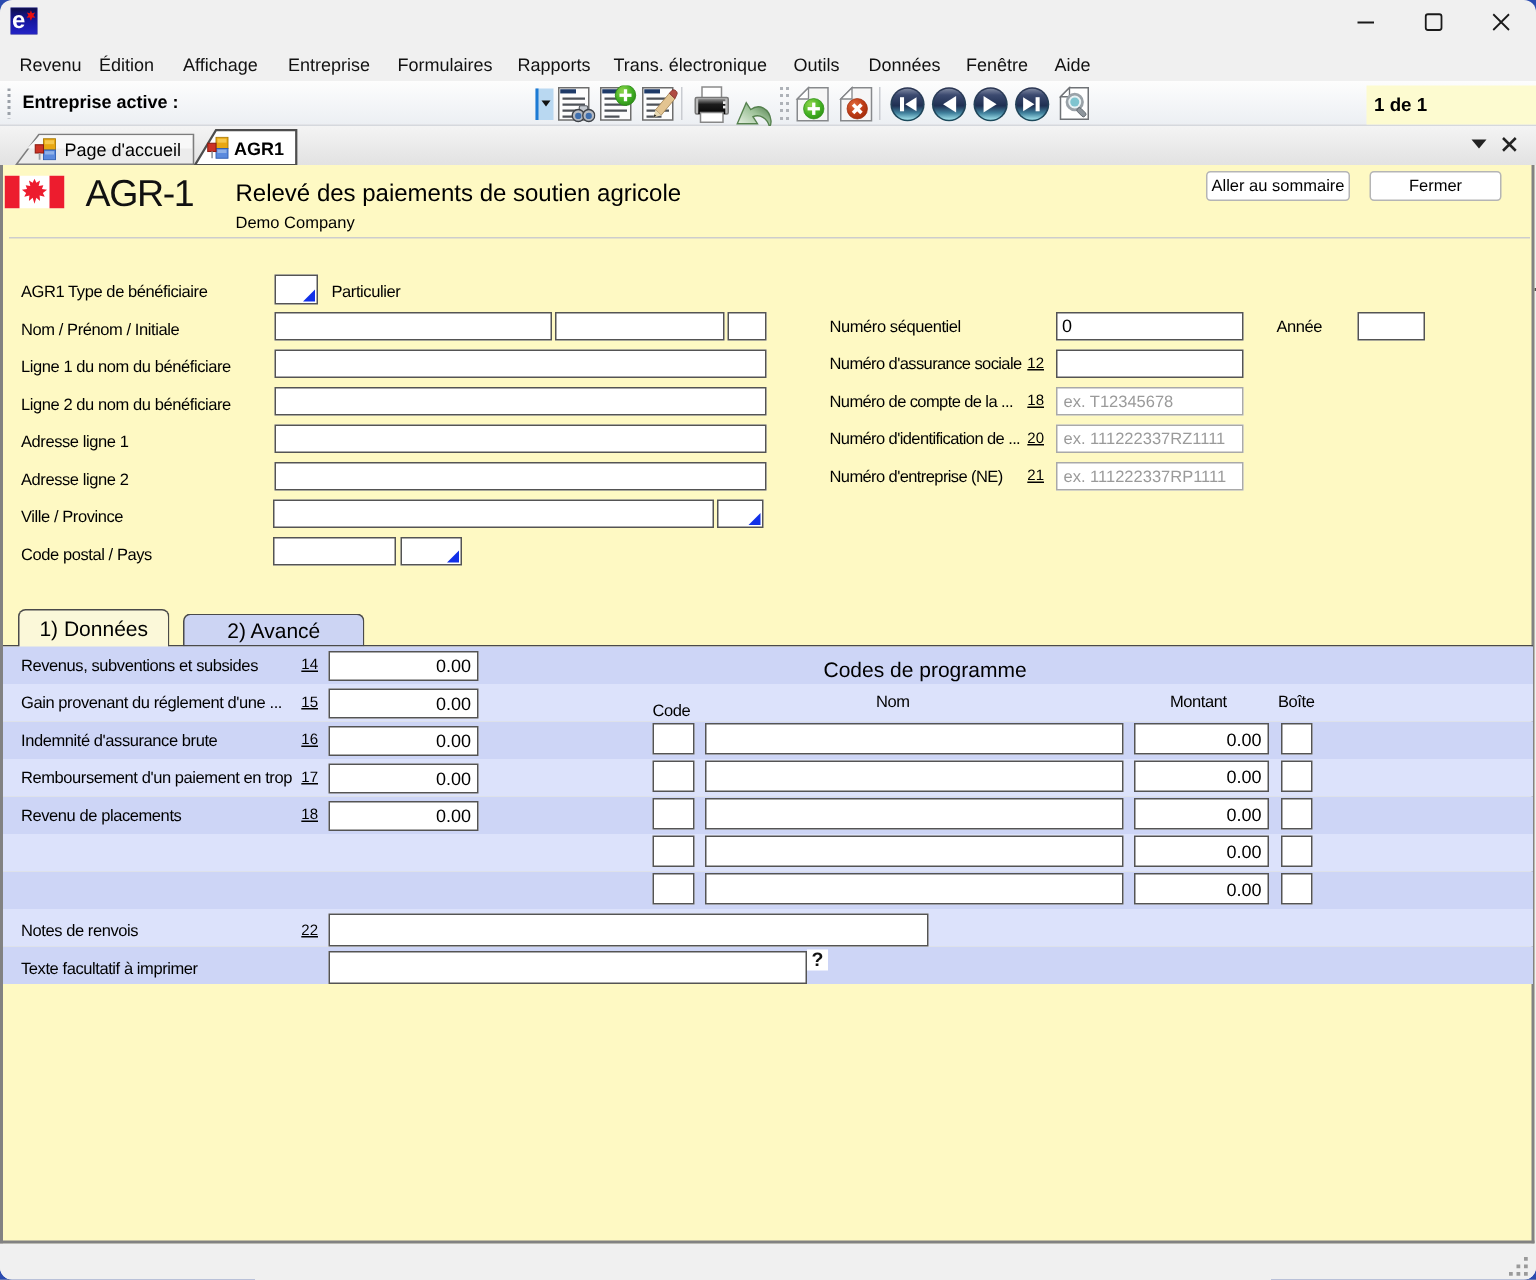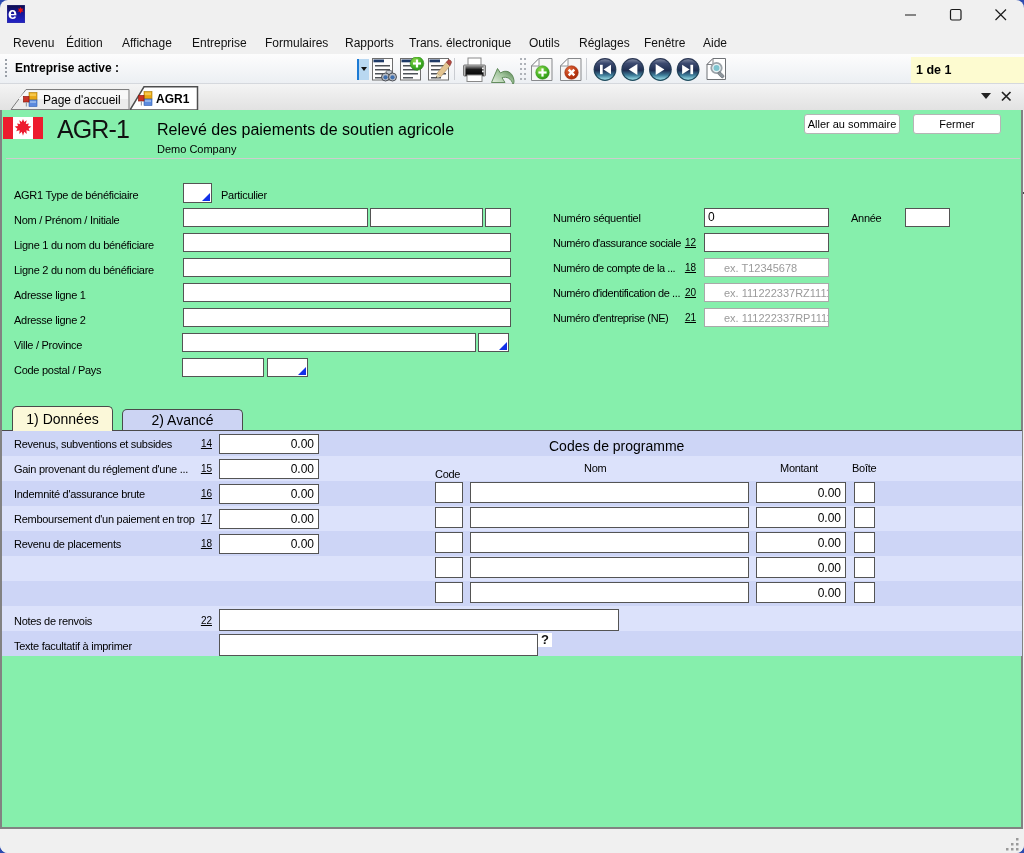--- a/index.html
+++ b/index.html
@@ -18,24 +18,24 @@
 #toolbar { position:absolute; left:0; top:54px; width:1024px; height:30px;
   background:linear-gradient(#fdfdfd,#eceff3); border-bottom:1px solid #d5d8dd; }
 .tsep { position:absolute; top:4px; width:1px; height:22px; background:#c9ccd1; }
 
 #tabstrip { position:absolute; left:0; top:84px; width:1024px; height:26px;
   background:linear-gradient(#f4f4f4,#e2e2e2); }
 #tabline { position:absolute; left:0; top:108px; width:1024px; height:2px; background:#4e4e4e; }
 .tab { position:absolute; font-size:12px; color:#000; }
 
 #content { position:absolute; left:0; top:110px; width:1023px; height:719px;
-  background:#86efac; border-left:2px solid #828282; border-right:2px solid #828282; }
+  background:#fef9c3; border-left:2px solid #828282; border-right:2px solid #828282; }
 .lbl { position:absolute; font-size:11px; letter-spacing:-0.28px; color:#000; white-space:nowrap; }
 .inp { position:absolute; background:#fff; border:1px solid #545454; }
-.inpg { position:absolute; background:#fff; border:1px solid #a9a9a9; font-size:11px; color:#9a9a9a; padding:3px 19px; white-space:nowrap; overflow:hidden; }
+.inpg { position:absolute; background:#fff; border:1px solid #a9a9a9; font-size:11px; color:#9a9a9a; padding:3px 4px; white-space:nowrap; overflow:hidden; }
 .num { position:absolute; font-size:10px; color:#000; text-align:right; width:20px;text-decoration:underline; }
 .tri { position:absolute; right:1px; bottom:1px; width:0; height:0;
   border-left:8px solid transparent; border-bottom:8px solid #1130e8; }
 .band { position:absolute; left:0; width:1020px; height:25px; }
 .bd { background:#cdd5f6; }
 .bl { background:#dce2fb; }
 .val { position:absolute; font-size:12px; color:#000; text-align:right; }
 
 #statusbar { position:absolute; left:0; top:829px; width:1024px; height:24px; background:#f0f0f0; }
 </style>
@@ -44,21 +44,21 @@
 <div id="win">
   <div id="menubar">
     <span class="mi" style="left:13px">Revenu</span>
     <span class="mi" style="left:66px">Édition</span>
     <span class="mi" style="left:122px">Affichage</span>
     <span class="mi" style="left:192px">Entreprise</span>
     <span class="mi" style="left:265px">Formulaires</span>
     <span class="mi" style="left:345px">Rapports</span>
     <span class="mi" style="left:409px">Trans. électronique</span>
     <span class="mi" style="left:529px">Outils</span>
-    <span class="mi" style="left:579px">Réglages</span>
+    <span class="mi" style="left:579px">Données</span>
     <span class="mi" style="left:644px">Fenêtre</span>
     <span class="mi" style="left:703px">Aide</span>
   </div>
   <div id="toolbar">
     <div class="abs" id="tb-grip" style="left:5px;top:5px;width:2px;height:20px;
       background-image:repeating-linear-gradient(#9aa0a8 0 2px, transparent 2px 4px);"></div>
     <div class="abs" style="left:15px;top:7px;font-size:12px;font-weight:bold;color:#000">Entreprise active&nbsp;:</div>
     <div class="abs" id="tb-combo1" style="left:357px;top:5px;width:12px;height:21px;background:#b9d8f1;border-left:2px solid #1c7ad4;"></div>
     <div class="abs" style="left:360.5px;top:12.5px;width:0;height:0;border-left:3.5px solid transparent;border-right:3.5px solid transparent;border-top:4.5px solid #111;"></div>
 

